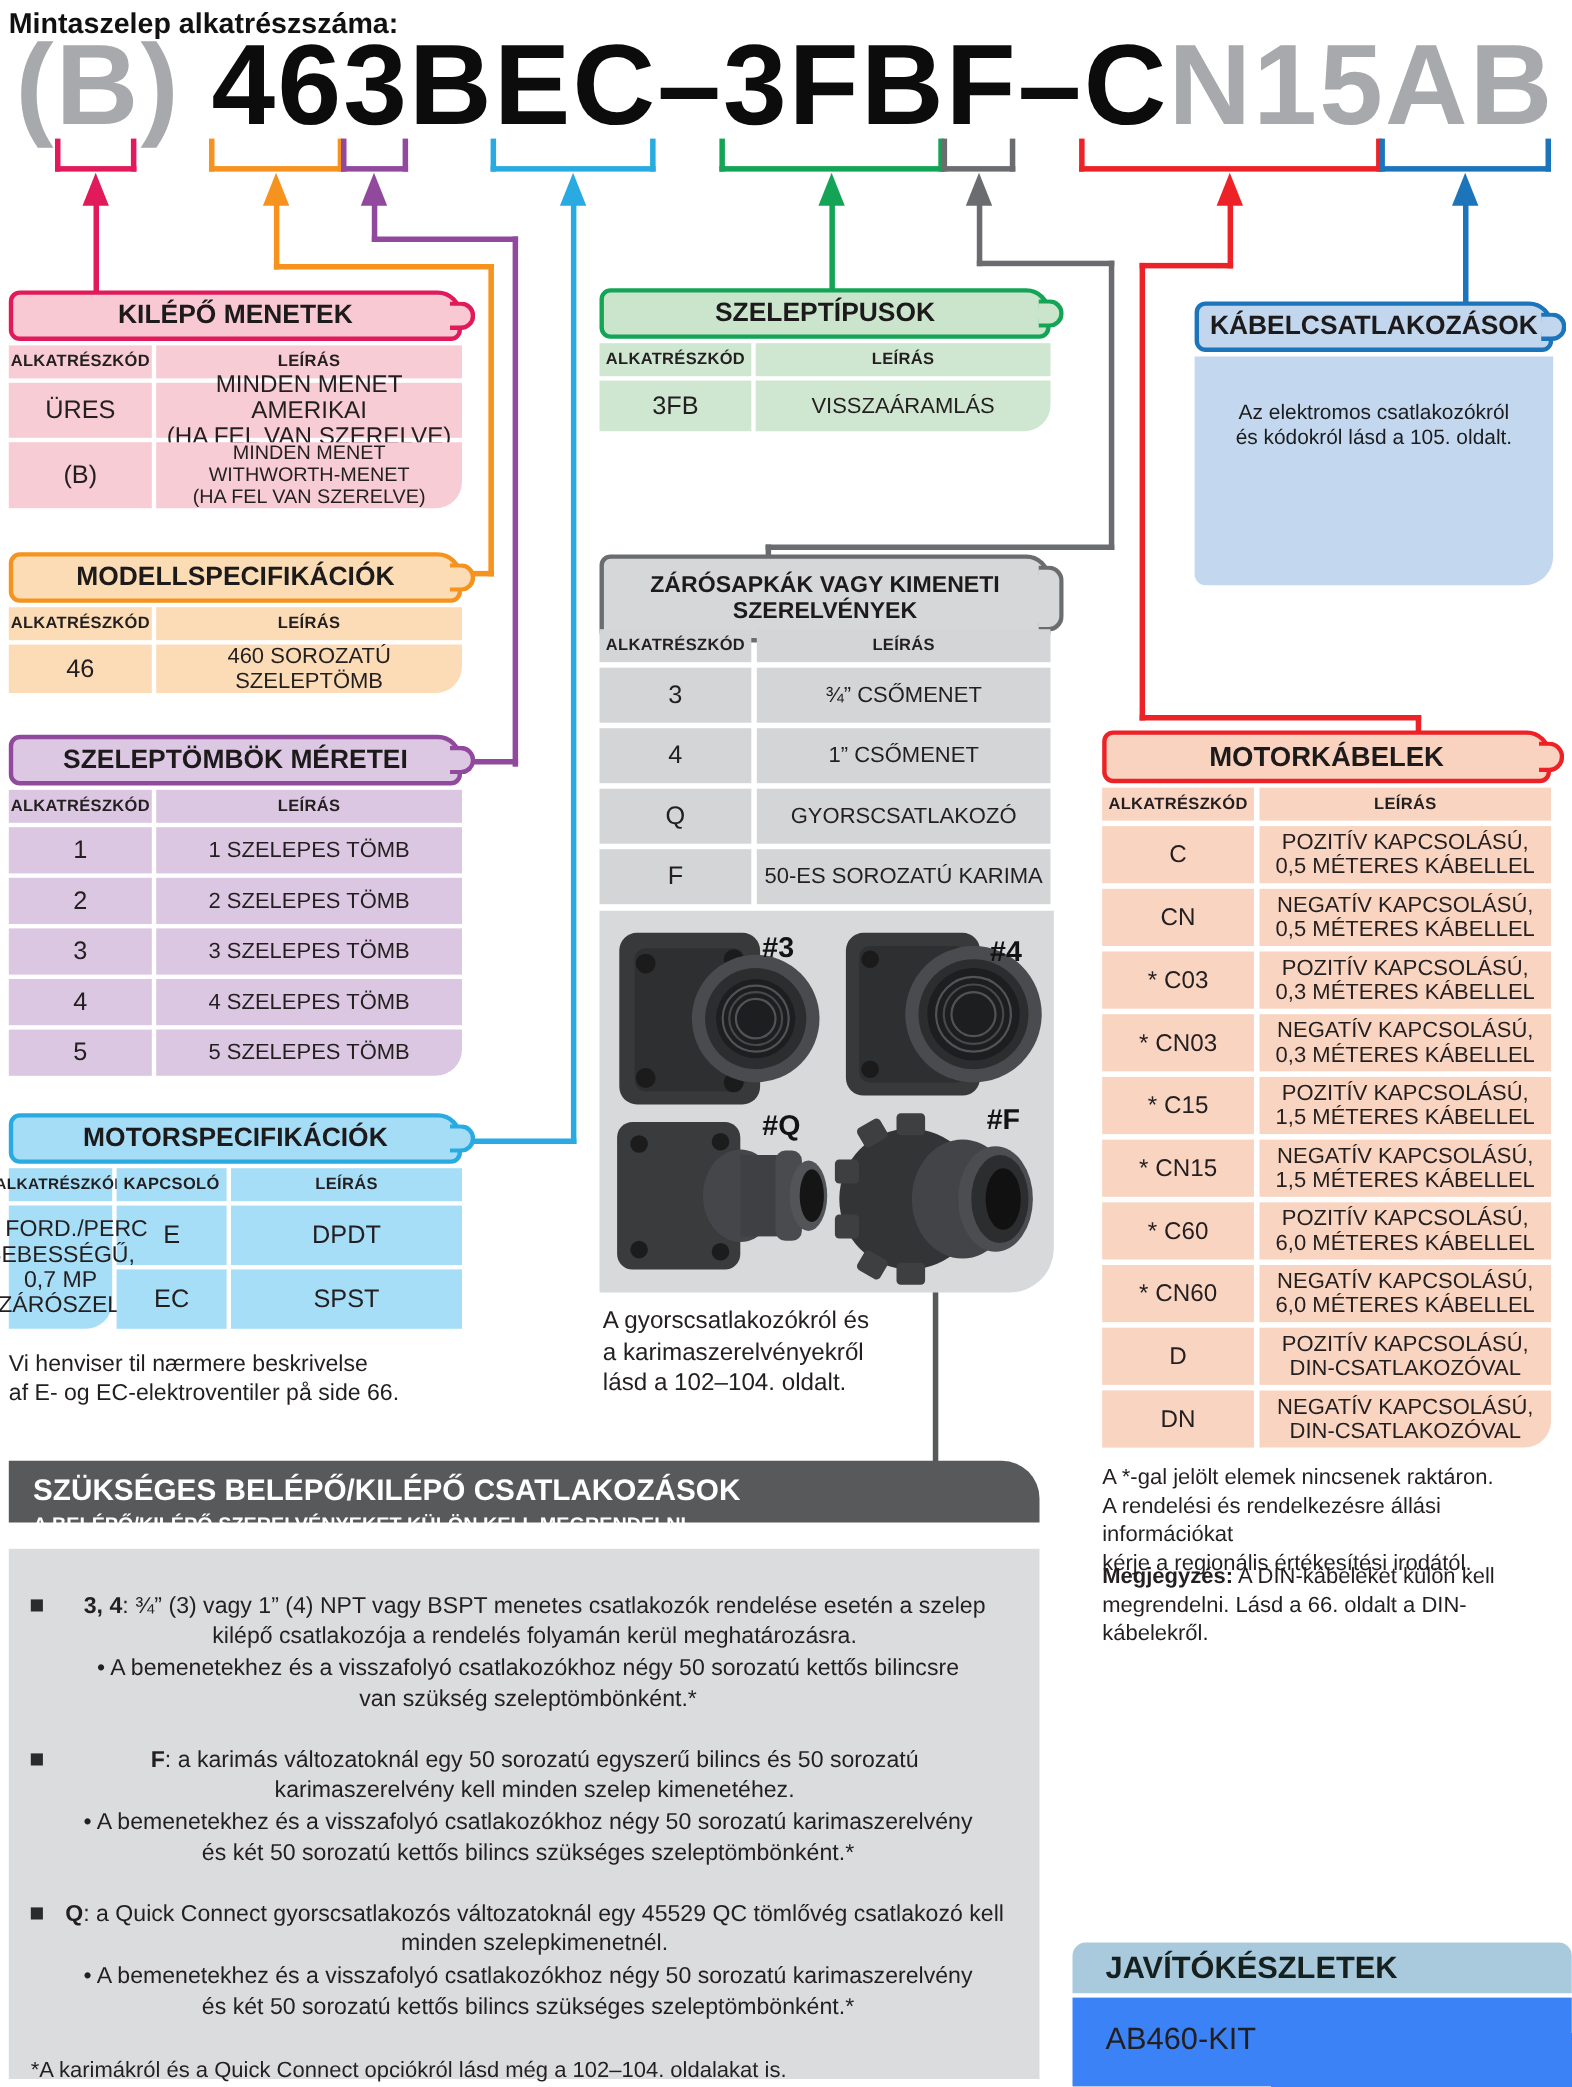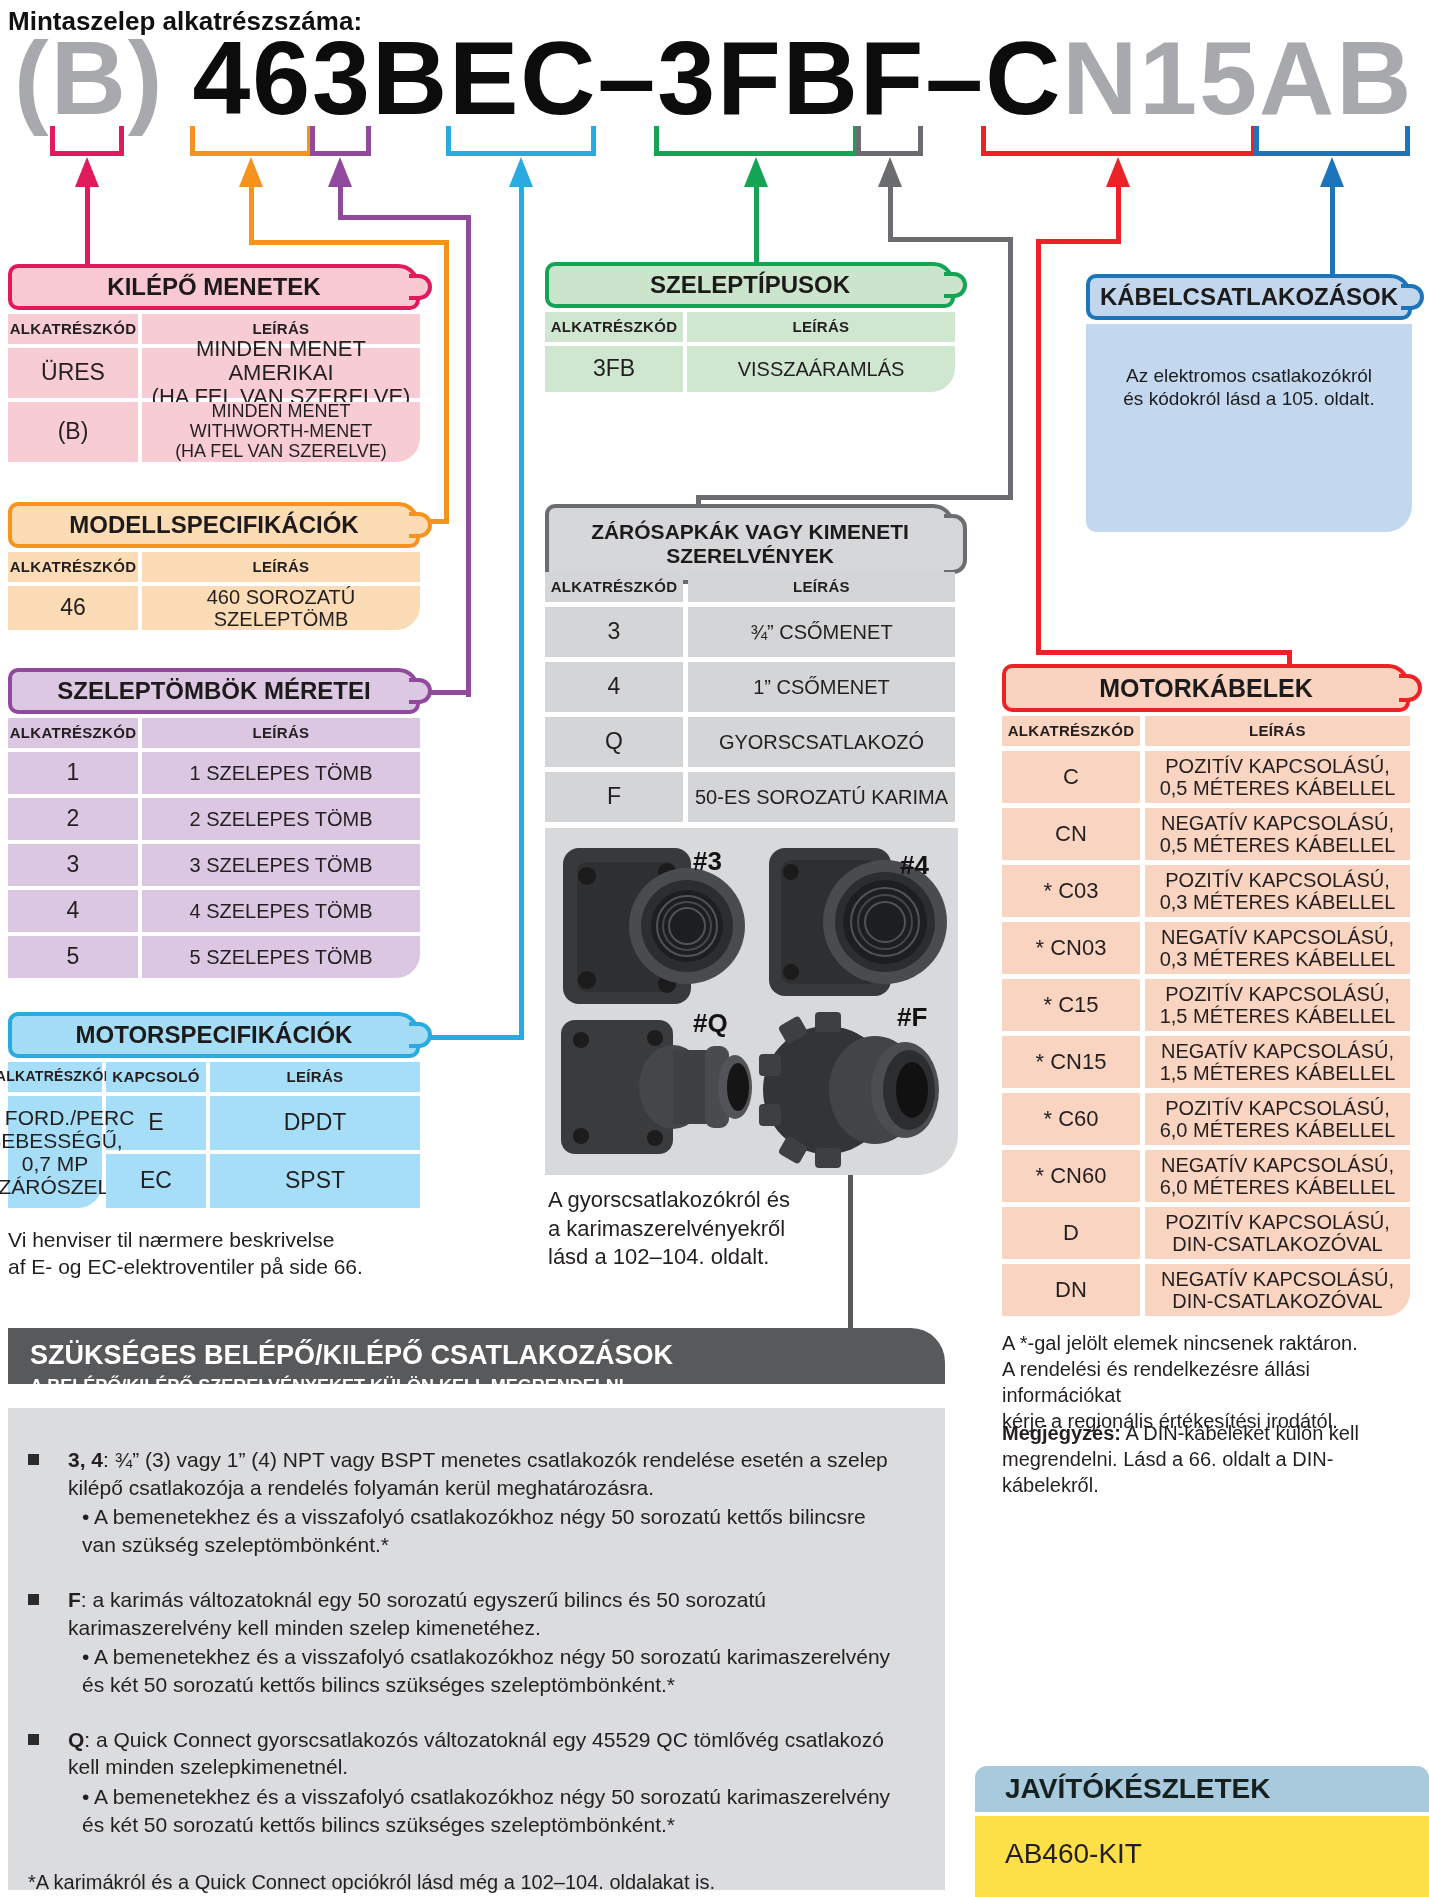--- a/index.html
+++ b/index.html
@@ -43,27 +43,27 @@
   
   .photobox{position:absolute;background:#d8d9da;border-radius:0 0 40px 0;z-index:2;}
   .plabel{position:absolute;font-size:26px;font-weight:bold;color:#131314;z-index:4;}
   
   .kbody{position:absolute;box-sizing:border-box;background:#c3d8ef;border-radius:0 0 26px 10px;
          text-align:center;z-index:3;}
   .darkhd{position:absolute;box-sizing:border-box;background:#58595b;color:#ffffff;
           border-radius:0 34px 0 0;padding:12px 0 0 22px;z-index:3;}
   .darkbody{position:absolute;box-sizing:border-box;background:#dbdcdd;
             padding:38px 28px 0 20px;z-index:3;font-size:21px;line-height:1.32;}
-  .bullet{display:flex;gap:29px;margin-bottom:27px;}
+  .bullet{display:flex;gap:17px;margin-bottom:27px;text-align:center;}
   .sq{width:11px;height:11px;background:#2b2b2b;margin-top:8px;flex:none;}
   .btxt{max-width:860px;}
   .bsub{margin-top:2px;padding-left:14px;max-width:820px;}
   .jhd{position:absolute;box-sizing:border-box;background:#a9c9dd;border-radius:12px 12px 0 0;
        display:flex;align-items:center;padding-left:30px;font-size:28px;font-weight:bold;color:#16211f;z-index:3;}
-  .jbody{position:absolute;box-sizing:border-box;background:#fde047;padding:22px 0 0 30px;
+  .jbody{position:absolute;box-sizing:border-box;background:#3b82f6;padding:22px 0 0 30px;
          font-size:28px;z-index:3;}
   .title{position:absolute;left:8px;top:6px;font-size:26px;font-weight:bold;color:#111;}
 </style>
 </head>
 <body>
 
 <div class="canvas">
 
   <div class="title">Mintaszelep alkatrészszáma:</div>
 

